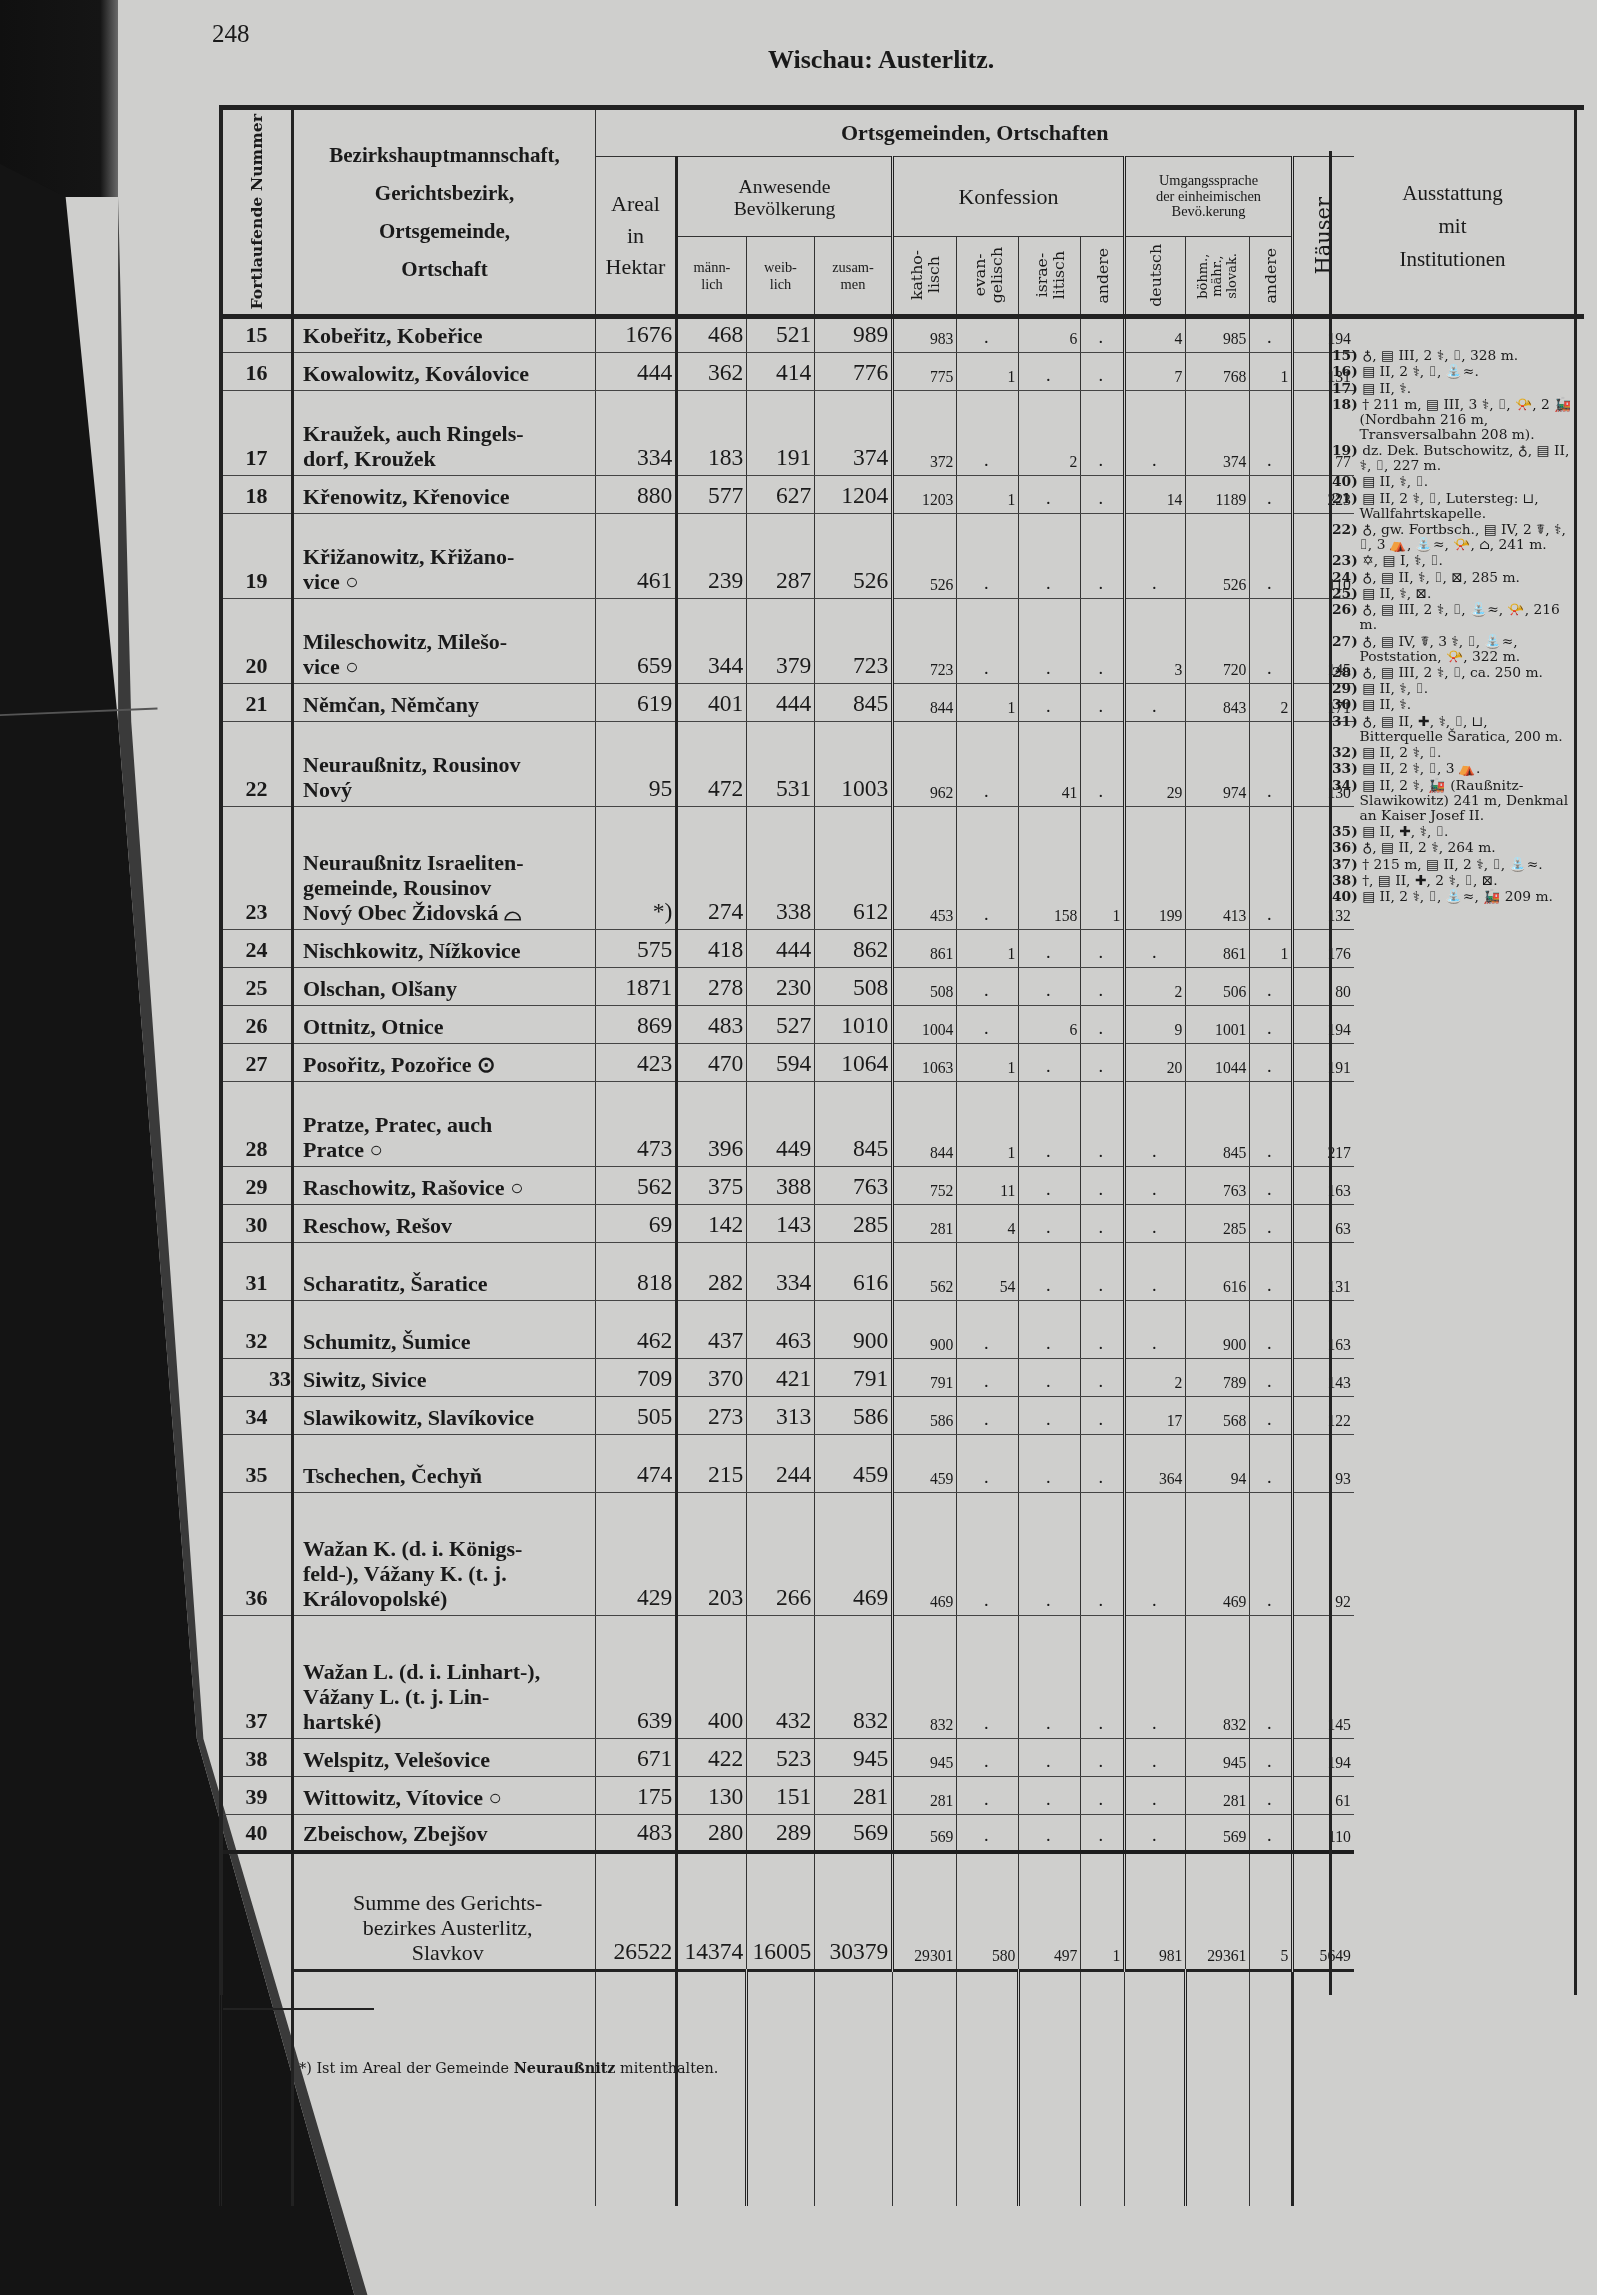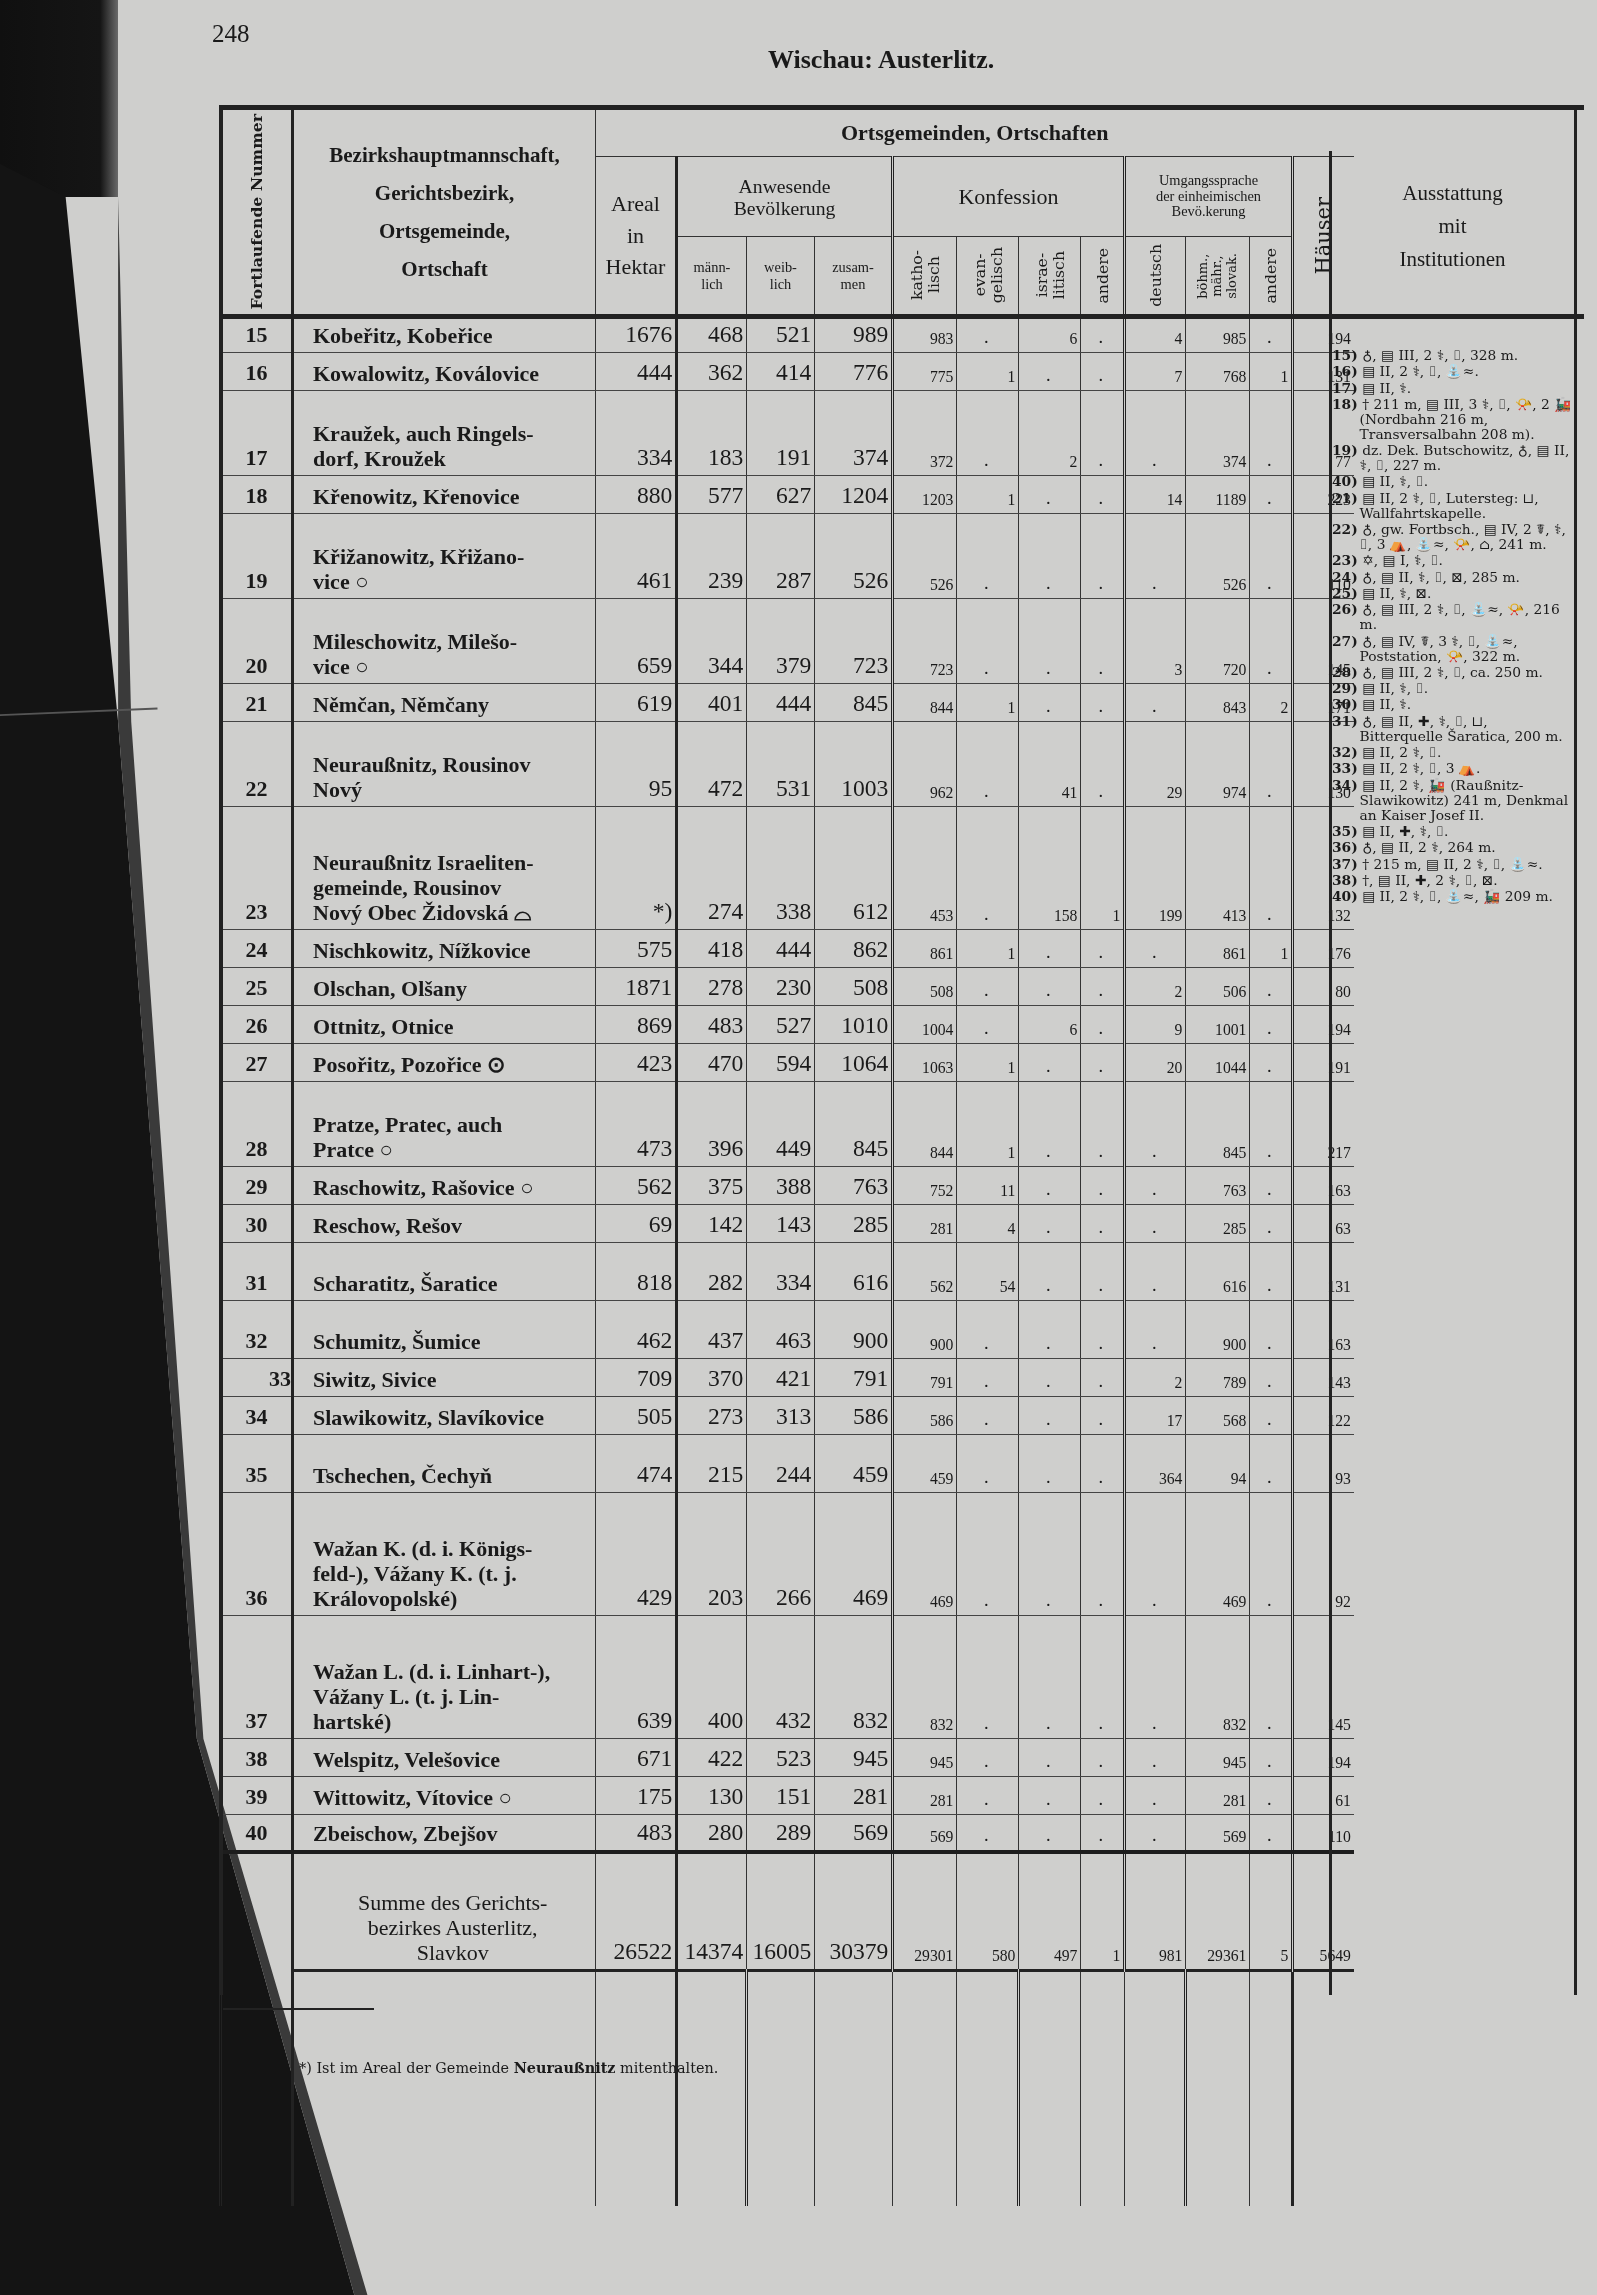--- a/index.html
+++ b/index.html
@@ -27,21 +27,21 @@
   }
   .tbl td, .tbl th { padding:0; vertical-align:bottom; }
   .hdr th { font-weight:normal; border-left:1.3px solid #333; text-align:center; vertical-align:middle; font-size:19.7px; line-height:22px; }
   .hdr-bold { font-weight:bold !important; }
   .vert { writing-mode:vertical-rl; transform:rotate(180deg); font-size:15.7px; line-height:17px; margin:auto; font-family:"DejaVu Serif", serif; }
   .row td {
     border-left:1.3px solid #333; border-bottom:1.3px solid #444;
     font-size:23.6px; text-align:right; padding-right:2.6px; padding-bottom:3.9px;
   }
   .row td.num { font-weight:bold; text-align:center; padding-right:0; font-size:22px; }
-  .row td.name { text-align:left; font-weight:bold; font-size:22px; line-height:25px; padding-left:19px; white-space:pre-line; }
+  .row td.name { text-align:left; font-weight:bold; font-size:22px; line-height:25px; padding-left:9px; white-space:pre-line; }
   .row td.small { font-size:15.7px; }
   .row td.dot { text-align:center; font-size:18.4px; }
   .row td.thick { border-left:3.3px solid #222; }
   .row td.double { border-left:3.9px double #222; }
   .sum td { border-top:4.6px solid #1d1d1d; }
   .sum td.name { text-align:center; font-weight:normal; font-size:22px; }
   .notes {
     position:absolute; left:1332px; top:348px; width:243px;
     font-family:"DejaVu Serif", serif; font-size:13.8px; line-height:15px; color:#1a1a1a;
   }

